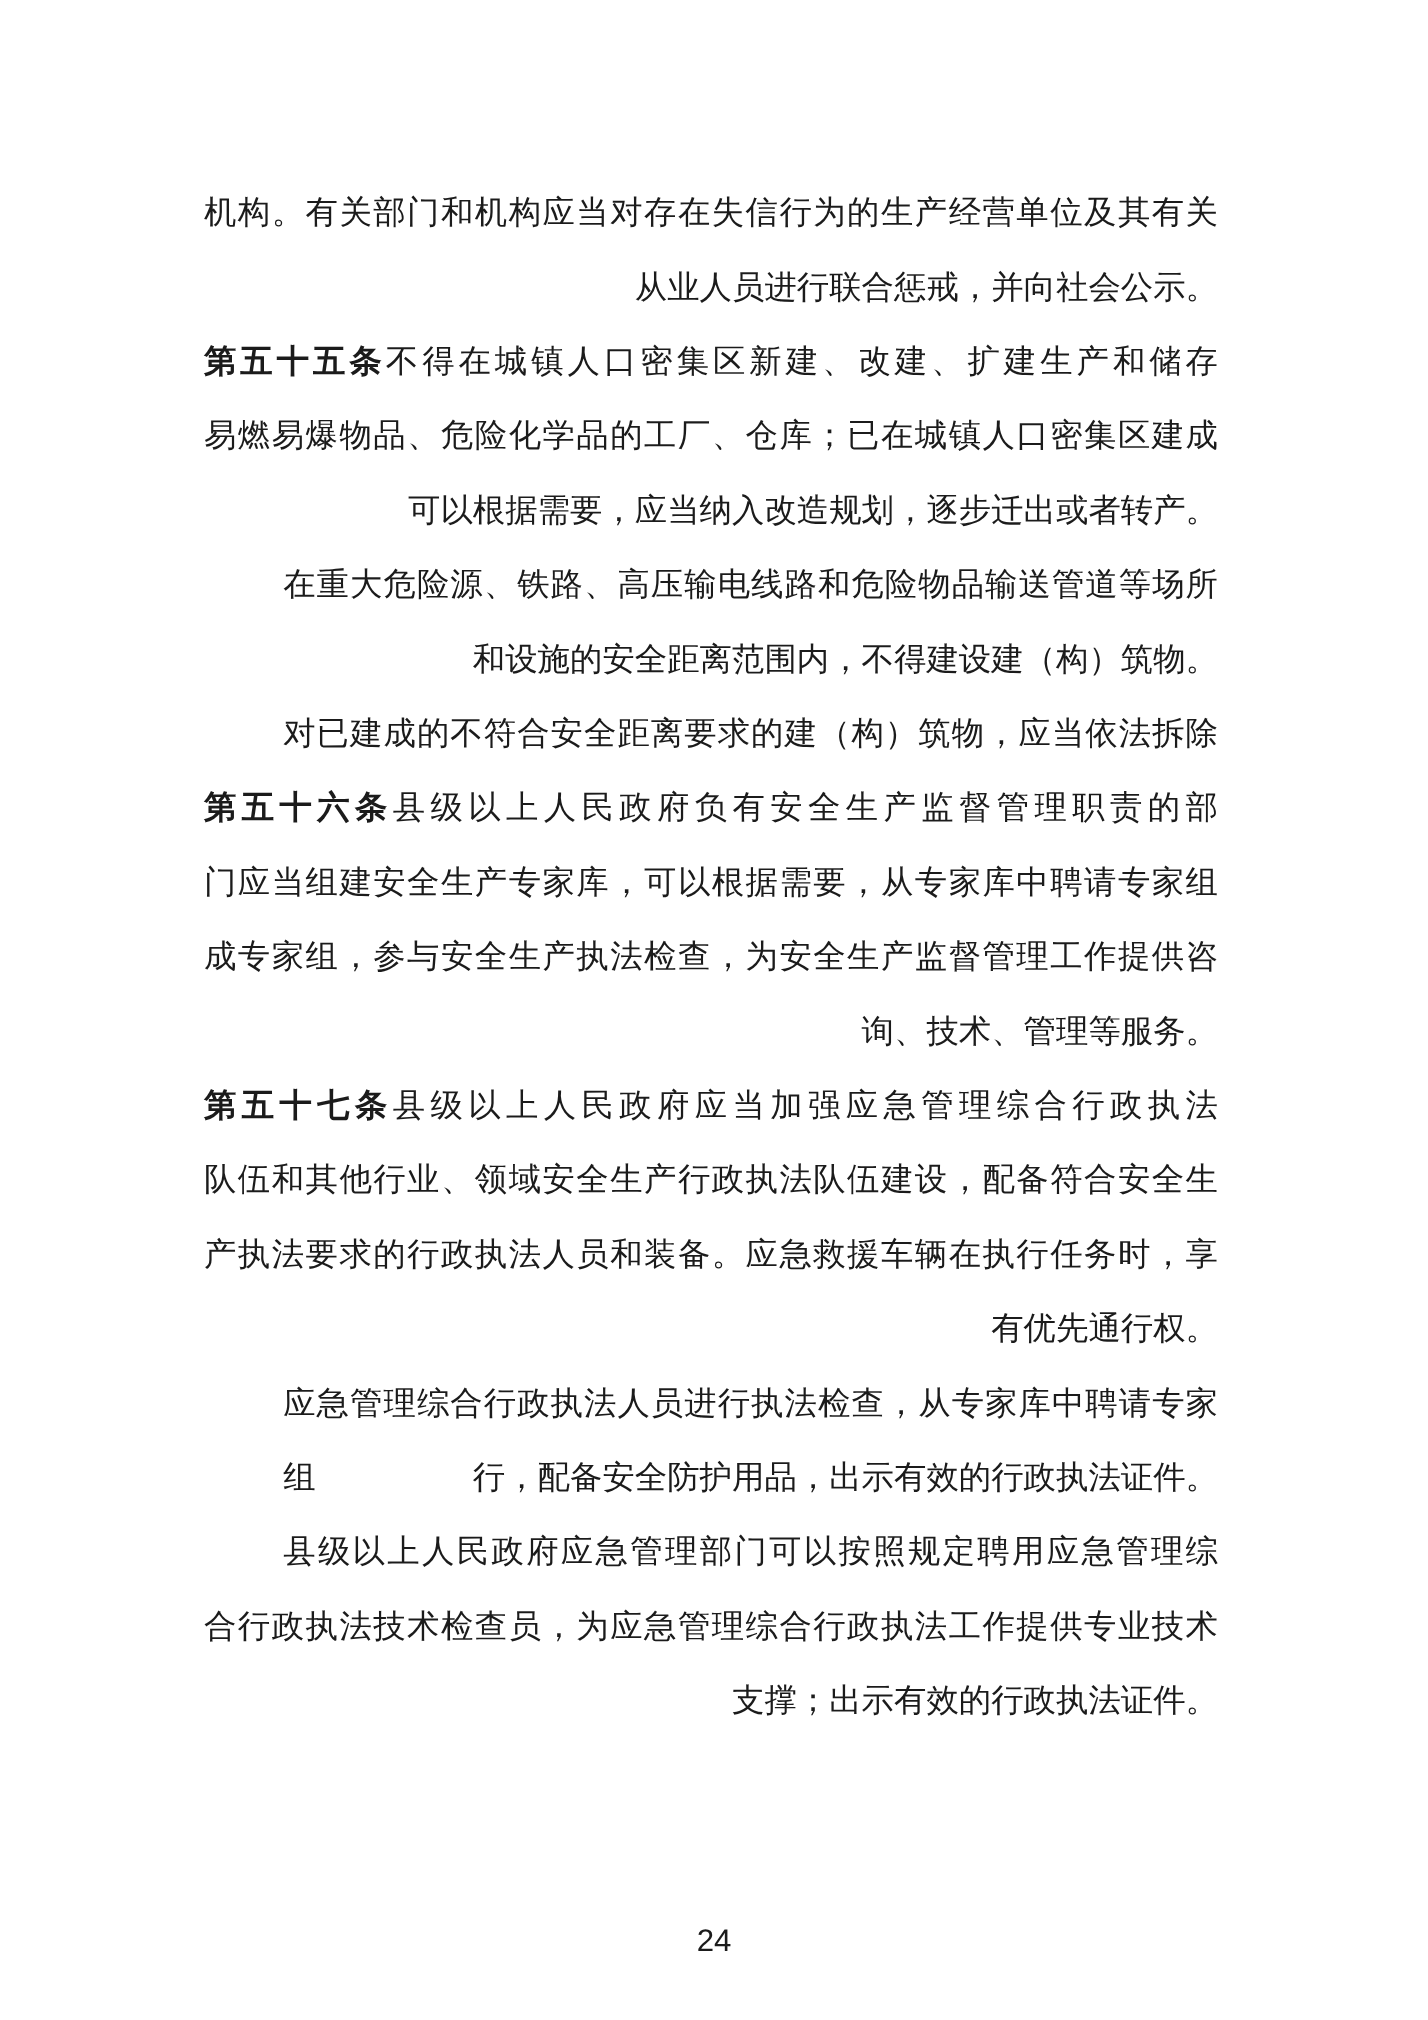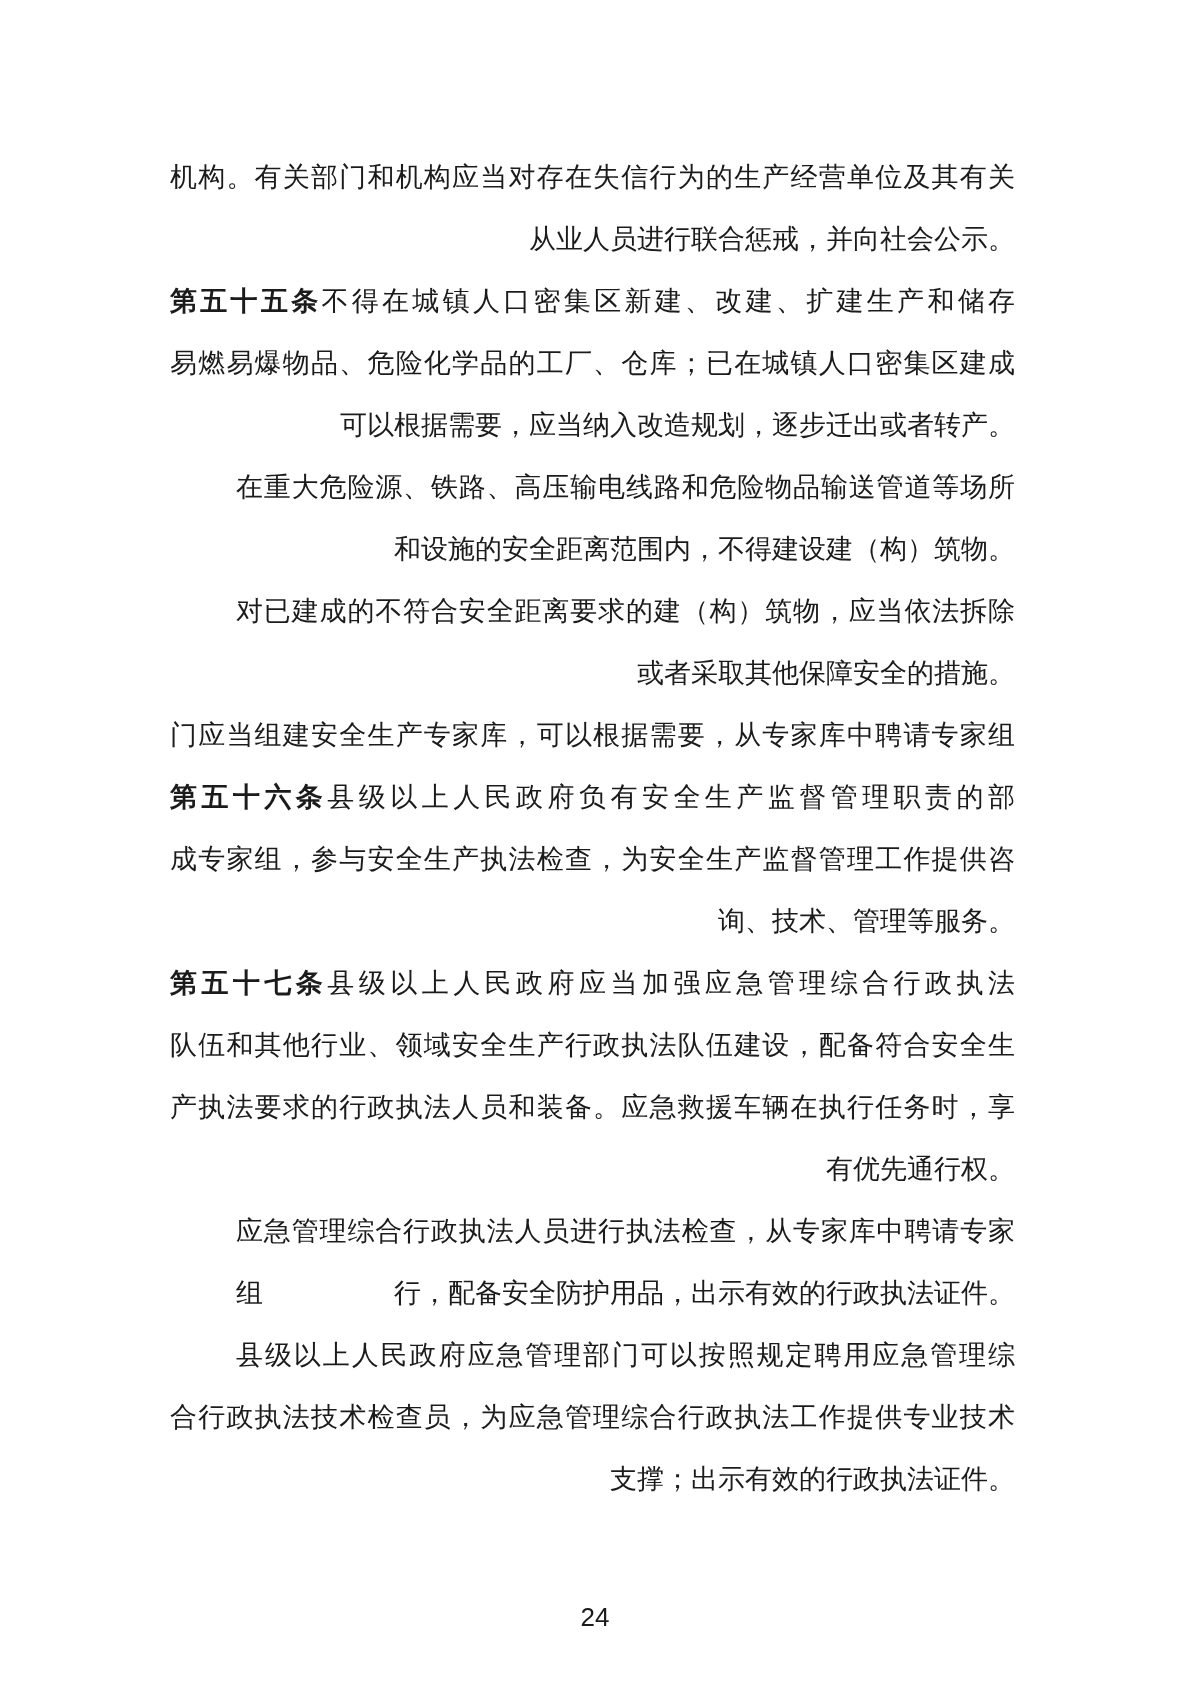--- a/index.html
+++ b/index.html
@@ -56,23 +56,22 @@
 <div class="page">
   <main class="text-block" id="text-block">
       <div class="line fill">机构。有关部门和机构应当对存在失信行为的生产经营单位及其有关</div>
       <div class="line">从业人员进行联合惩戒，并向社会公示。</div>
       <div class="line fill"><span class="lead">第五十五条</span>不得在城镇人口密集区新建、改建、扩建生产和储存</div>
       <div class="line fill">易燃易爆物品、危险化学品的工厂、仓库；已在城镇人口密集区建成</div>
       <div class="line">可以根据需要，应当纳入改造规划，逐步迁出或者转产。</div>
       <div class="line fill indent">在重大危险源、铁路、高压输电线路和危险物品输送管道等场所</div>
       <div class="line">和设施的安全距离范围内，不得建设建（构）筑物。</div>
       <div class="line fill indent">对已建成的不符合安全距离要求的建（构）筑物，应当依法拆除</div>
-      <div class="line">或者采取其他保障安全的措施。</div>
+      <div class="line fill"><span class="lead">第五十六条</span>县级以上人民政府负有安全生产监督管理职责的部</div>
       <div class="line fill">门应当组建安全生产专家库，可以根据需要，从专家库中聘请专家组</div>
-      <div class="line fill"><span class="lead">第五十六条</span>县级以上人民政府负有安全生产监督管理职责的部</div>
       <div class="line fill">成专家组，参与安全生产执法检查，为安全生产监督管理工作提供咨</div>
       <div class="line">询、技术、管理等服务。</div>
       <div class="line fill"><span class="lead">第五十七条</span>县级以上人民政府应当加强应急管理综合行政执法</div>
       <div class="line fill">队伍和其他行业、领域安全生产行政执法队伍建设，配备符合安全生</div>
       <div class="line fill">产执法要求的行政执法人员和装备。应急救援车辆在执行任务时，享</div>
       <div class="line">有优先通行权。</div>
       <div class="line fill indent">应急管理综合行政执法人员进行执法检查，从专家库中聘请专家组</div>
       <div class="line">行，配备安全防护用品，出示有效的行政执法证件。</div>
       <div class="line fill indent">县级以上人民政府应急管理部门可以按照规定聘用应急管理综</div>
       <div class="line fill">合行政执法技术检查员，为应急管理综合行政执法工作提供专业技术</div>

